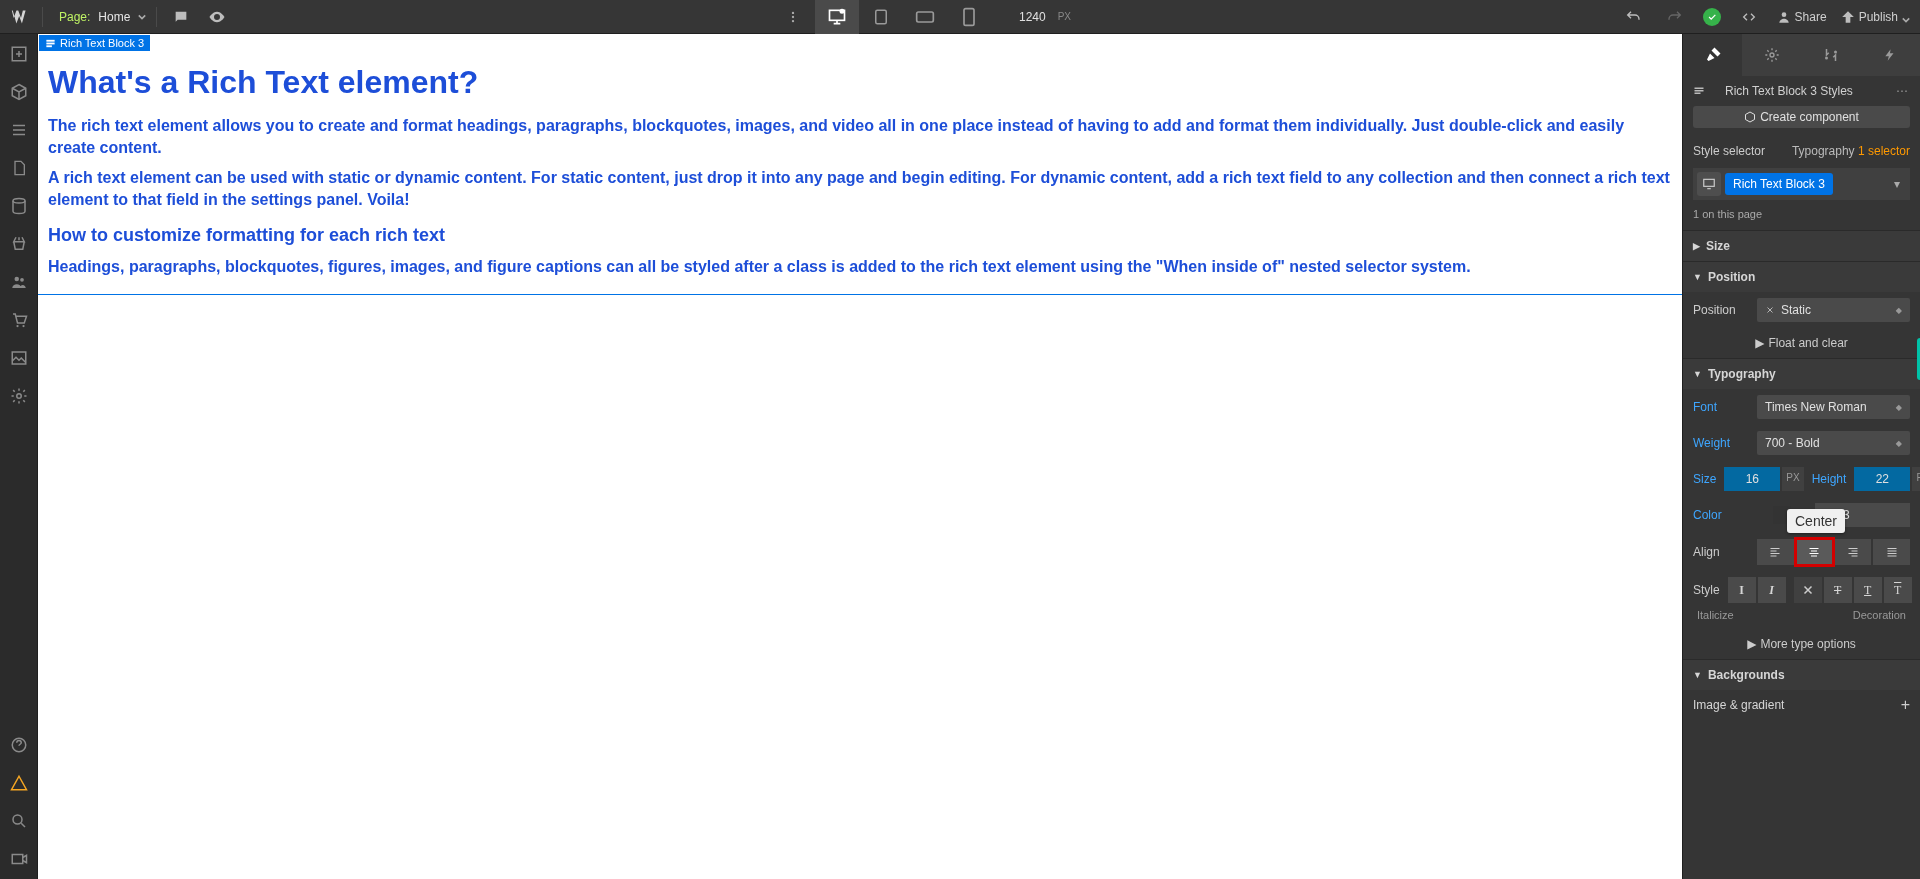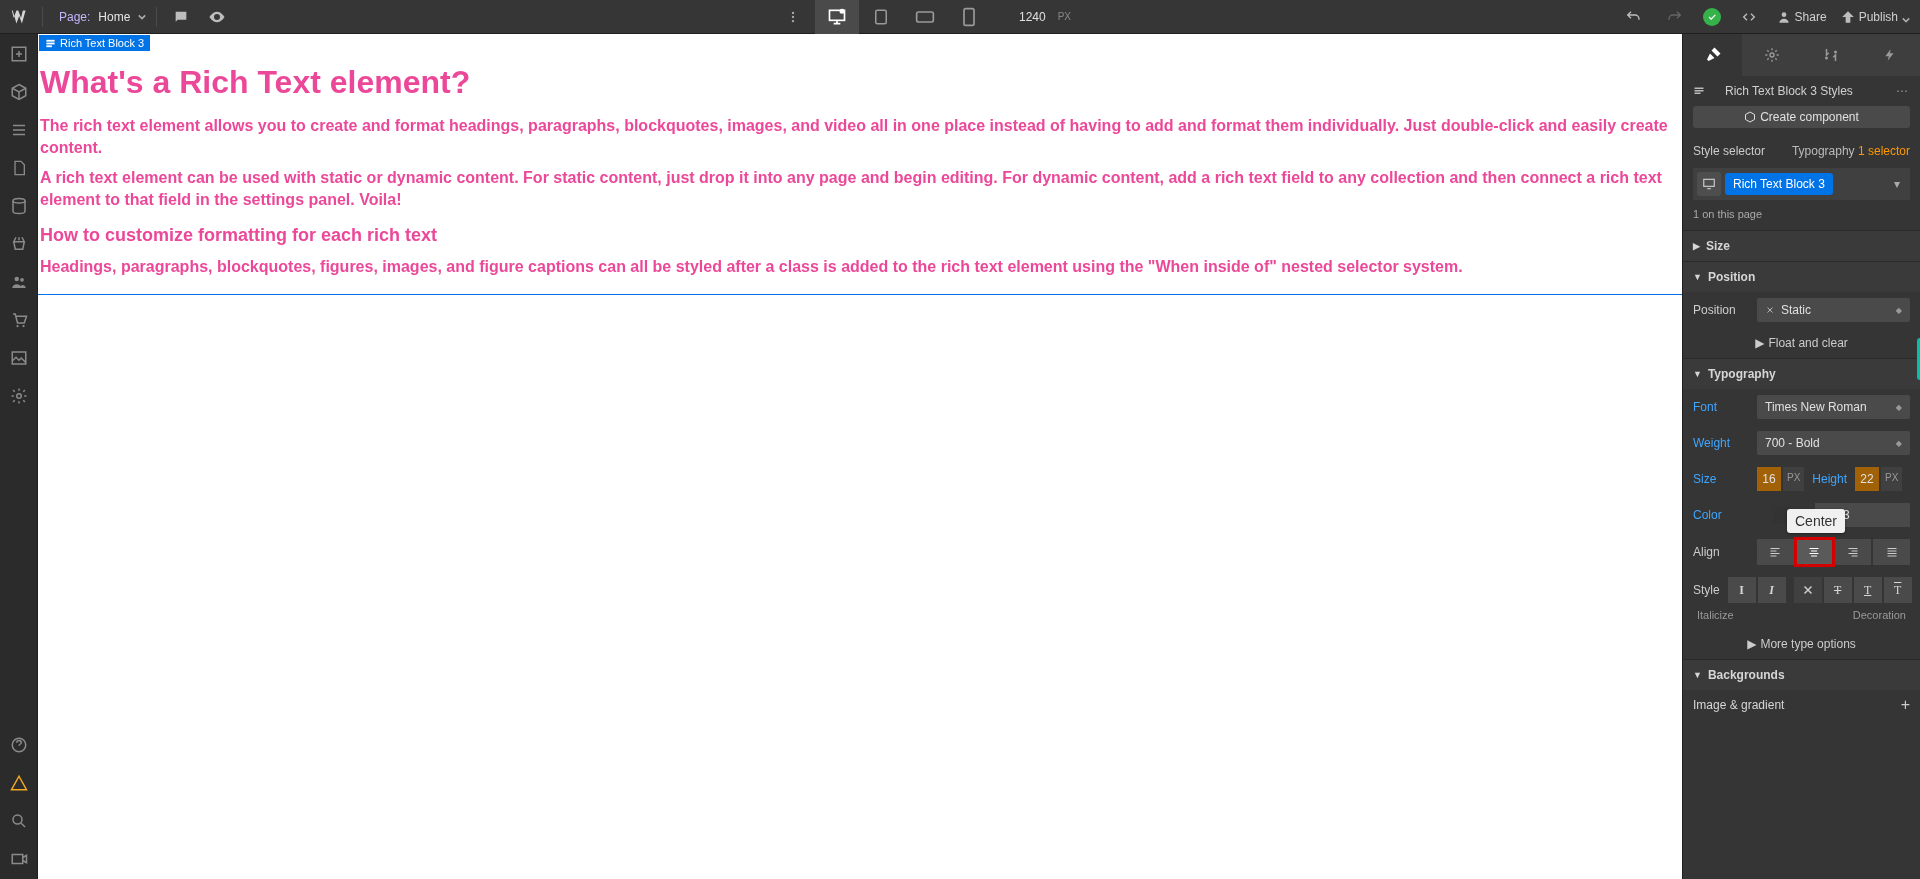--- a/index.html
+++ b/index.html
@@ -2,21 +2,21 @@
 <html><head>
 <meta charset="utf-8">
 <style>
 * { margin: 0; padding: 0; box-sizing: border-box; font-family: Arial, sans-serif; }
 body { background: #2b2b2b; color: #d6d6d6; font-size: 12px; overflow: hidden; }
 .app { display: flex; flex-direction: column; height: 879px; width: 1920px; }
 
 
 .topbar { height: 34px; background: #363636; display: flex; align-items: center; padding: 0 10px; gap: 8px; border-bottom: 1px solid #1f1f1f; }
 .logo-w { width: 22px; height: 22px; }
-.page-label { color: #c4b5fd; margin-left: 6px; }
+.page-label { color: #bef264; margin-left: 6px; }
 .page-name { color: #e5e5e5; }
 .topbar-sep { width: 1px; height: 20px; background: #4a4a4a; margin: 0 2px; }
 .top-icon { width: 28px; height: 28px; display: flex; align-items: center; justify-content: center; color: #bdbdbd; }
 .flex-spacer { flex: 1; }
 .device-group { display: flex; }
 .device-btn { width: 44px; height: 34px; display: flex; align-items: center; justify-content: center; color: #9a9a9a; }
 .device-btn.active { background: #4a4a4a; color: #fff; }
 .canvas-size { color: #e0e0e0; margin-left: 20px; }
 .canvas-size-unit { color: #888; margin-left: 4px; font-size: 10px; }
 .top-right { display: flex; align-items: center; gap: 14px; }
@@ -29,21 +29,21 @@
 
 .left-sidebar { width: 38px; background: #2b2b2b; display: flex; flex-direction: column; align-items: center; padding-top: 10px; gap: 18px; border-right: 1px solid #1f1f1f; }
 .left-sidebar .ls-icon { width: 20px; height: 20px; color: #8a8a8a; display:flex;align-items:center;justify-content:center;}
 .left-sidebar-bottom { margin-top: auto; display:flex;flex-direction:column;align-items:center;gap:18px;padding-bottom:10px;}
 
 
 .canvas-wrap { flex: 1; background: #4a4a4a; padding: 0; position: relative; overflow: auto;}
 .canvas-page { background: #fff; margin: 0; min-height: 100%; position: relative; }
 .el-label { position: absolute; top: 1px; left: 1px; background: #0073e6; color: #fff; font-size: 11px; padding: 2px 6px; display:flex;align-items:center;gap:4px;}
 .sel-outline { outline: 1px solid #0073e6; padding: 22px 0 8px 0;}
-.rtxt { color: #ec4899; font-family: 'Times New Roman', serif; font-weight: 700; padding: 0 2px;}
+.rtxt { color: #1d4ed8; font-family: 'Times New Roman', serif; font-weight: 700; padding: 0 10px;}
 .rtxt h1 { font-size: 32px; margin: 8px 0 14px; }
 .rtxt h3 { font-size: 18px; margin: 14px 0 10px; font-weight:700;}
 .rtxt p { font-size: 16px; line-height: 22px; margin: 0 0 8px;}
 
 
 .right-panel { width: 238px; background: #353535; border-left: 1px solid #1f1f1f; display: flex; flex-direction: column; overflow-y:auto;}
 .rp-tabs { height: 42px; display: flex; }
 .rp-tab { flex: 1; display: flex; align-items: center; justify-content: center; background: #3e3e3e; color: #9a9a9a; }
 .rp-tab.active { background: #353535; color: #fff; }
 .rp-header { padding: 8px 10px; display:flex; align-items:center; gap:20px; color:#d0d0d0; font-size:12px;}
@@ -59,21 +59,21 @@
 .chip-dd{margin-left:auto;color:#aaa;padding:0 6px;}
 .count-row { padding:4px 10px 10px; color:#aaa; font-size:11px;}
 .section-head { padding:8px 10px; background:#3a3a3a; display:flex;align-items:center;gap:6px; font-weight:bold; border-top:1px solid #2a2a2a;}
 .section-head .chev{font-size:9px;}
 .field-row { display:flex; align-items:center; padding:6px 10px; gap:8px;}
 .field-label{ width:56px; color:#ccc; font-size:12px;}
 .field-label.blue{color:#3ea6ff;}
 .field-input { flex:1; background:#4a4a4a; color:#e0e0e0; padding:5px 8px; display:flex; align-items:center; justify-content:space-between; border-radius:2px;}
 .field-input .dd{color:#999;font-size:8px;}
 .dual-input { display:flex; gap:2px;}
-.num-input{width:24px;background:#a16207;color:#e0e0e0;padding:5px;text-align:center;}
+.num-input{width:56px;background:#0369a1;color:#e0e0e0;padding:5px;text-align:center;}
 .unit{background:#404040;color:#999;padding:5px 4px;font-size:10px;}
 .link-row{display:flex;justify-content:center;align-items:center;padding:8px;color:#ccc;gap:4px;}
 .color-row{display:flex;align-items:center;padding:6px 10px;gap:24px;}
 .color-swatch{width:18px;height:18px;background:#333;}
 .color-text{flex:1;background:#4a4a4a;padding:5px 8px;color:#e0e0e0;}
 .align-row{display:flex;align-items:center;padding:6px 10px;gap:8px;position:relative;}
 .align-group{flex:1;display:flex;gap:2px;}
 .align-btn{flex:1;background:#4a4a4a;height:26px;display:flex;align-items:center;justify-content:center;}
 .align-btn.hover{background:#5a5a5a;}
 .align-btn.hl{outline:3px solid #d40000;outline-offset:-1px;}

